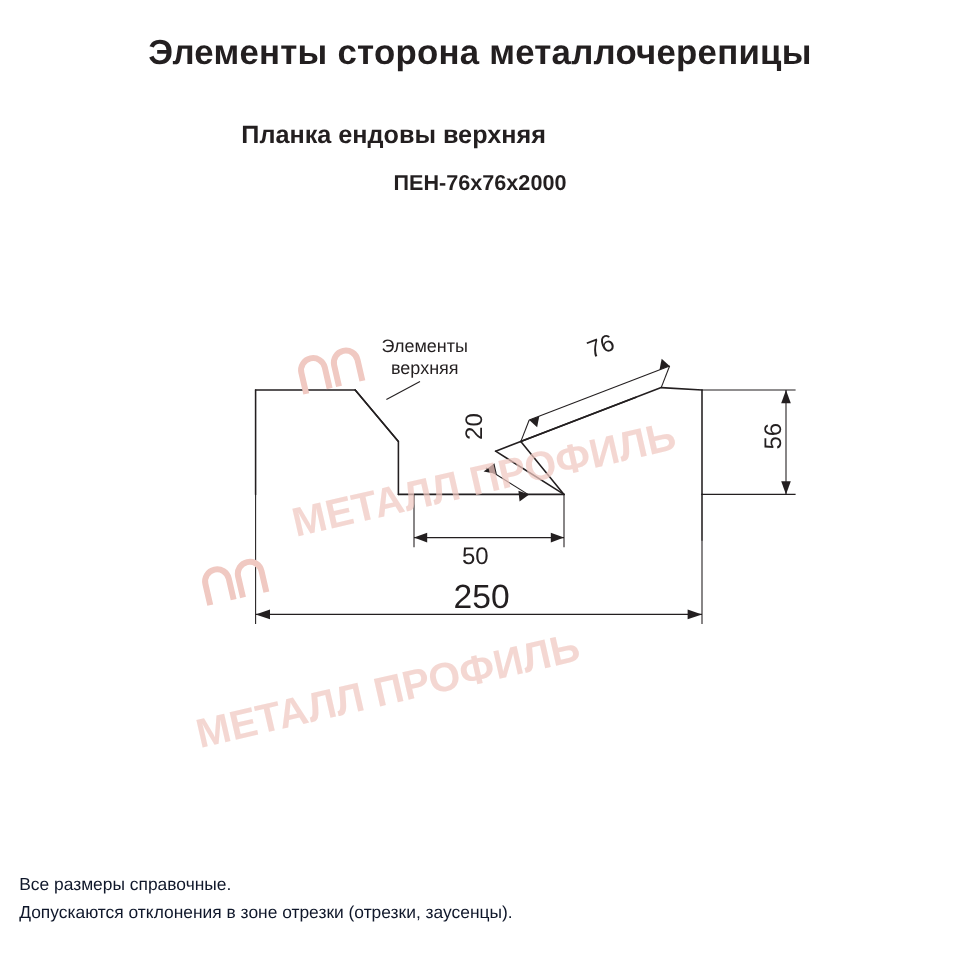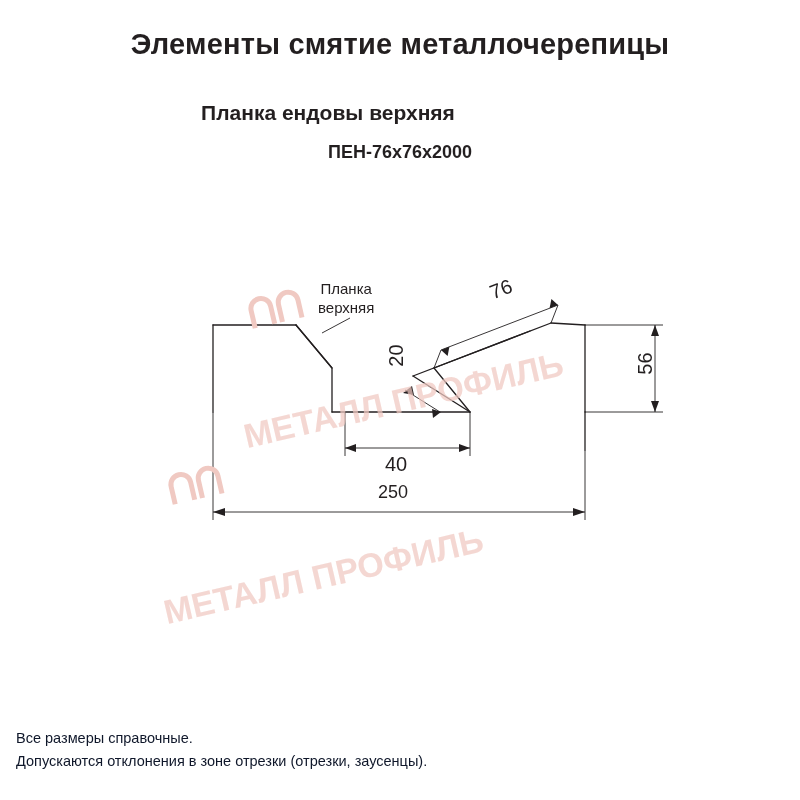--- a/index.html
+++ b/index.html
@@ -98,21 +98,21 @@
     font-family: "Liberation Sans", sans-serif;
     color: #231f20;
     white-space: nowrap;
   }
 </style>
 </head>
 <body>
 
 <div class="page">
 
-  <div class="title-main">Элементы смятие металлочерепицы</div>
+  <div class="title-main">Элементы сторона металлочерепицы</div>
   <div class="title-sub">Планка ендовы верхняя</div>
   <div class="title-code">ПЕН-76х76х2000</div>
 
   <div class="drawing">
 
     
     <div class="wm wm-1">МЕТАЛЛ ПРОФИЛЬ</div>
     <div class="wm wm-2">МЕТАЛЛ ПРОФИЛЬ</div>
 
     <svg class="wm-logo" style="top:98px; left:246px;" width="70" height="46" viewBox="0 0 70 46">
@@ -186,33 +186,33 @@
         <path d="M585 260 L585 330"></path>
         <path d="M213 322 L225 318 L225 326 Z" fill="#231f20" stroke="none"></path>
         <path d="M585 322 L573 318 L573 326 Z" fill="#231f20" stroke="none"></path>
 
         <path d="M350 128 L322 143"></path>
       </g>
     </svg>
 
     
     <div class="lbl" style="top:90px; left:318px; font-size:15px; line-height:1.25; text-align:center;">
-      <span>Планка</span><br>
+      <span>Элементы</span><br>
       <span>верхняя</span>
     </div>
 
     <div class="lbl" style="top:88px; left:490px; font-size:20px; transform: rotate(-21deg);">76</div>
 
     <div class="lbl" style="top:154px; left:385px; font-size:20px; transform: rotate(-90deg);">20</div>
 
     <div class="lbl" style="top:162px; left:634px; font-size:20px; transform: rotate(-90deg);">56</div>
 
-    <div class="lbl" style="top:263px; left:385px; font-size:20px;">40</div>
-
-    <div class="lbl" style="top:292px; left:378px; font-size:18px;">250</div>
+    <div class="lbl" style="top:263px; left:385px; font-size:20px;">50</div>
+
+    <div class="lbl" style="top:292px; left:378px; font-size:28px;">250</div>
 
   </div>
 
   <div class="footer">
     <div>Все размеры справочные.</div>
     <div>Допускаются отклонения в зоне отрезки (отрезки, заусенцы).</div>
   </div>
 
 </div>
 

